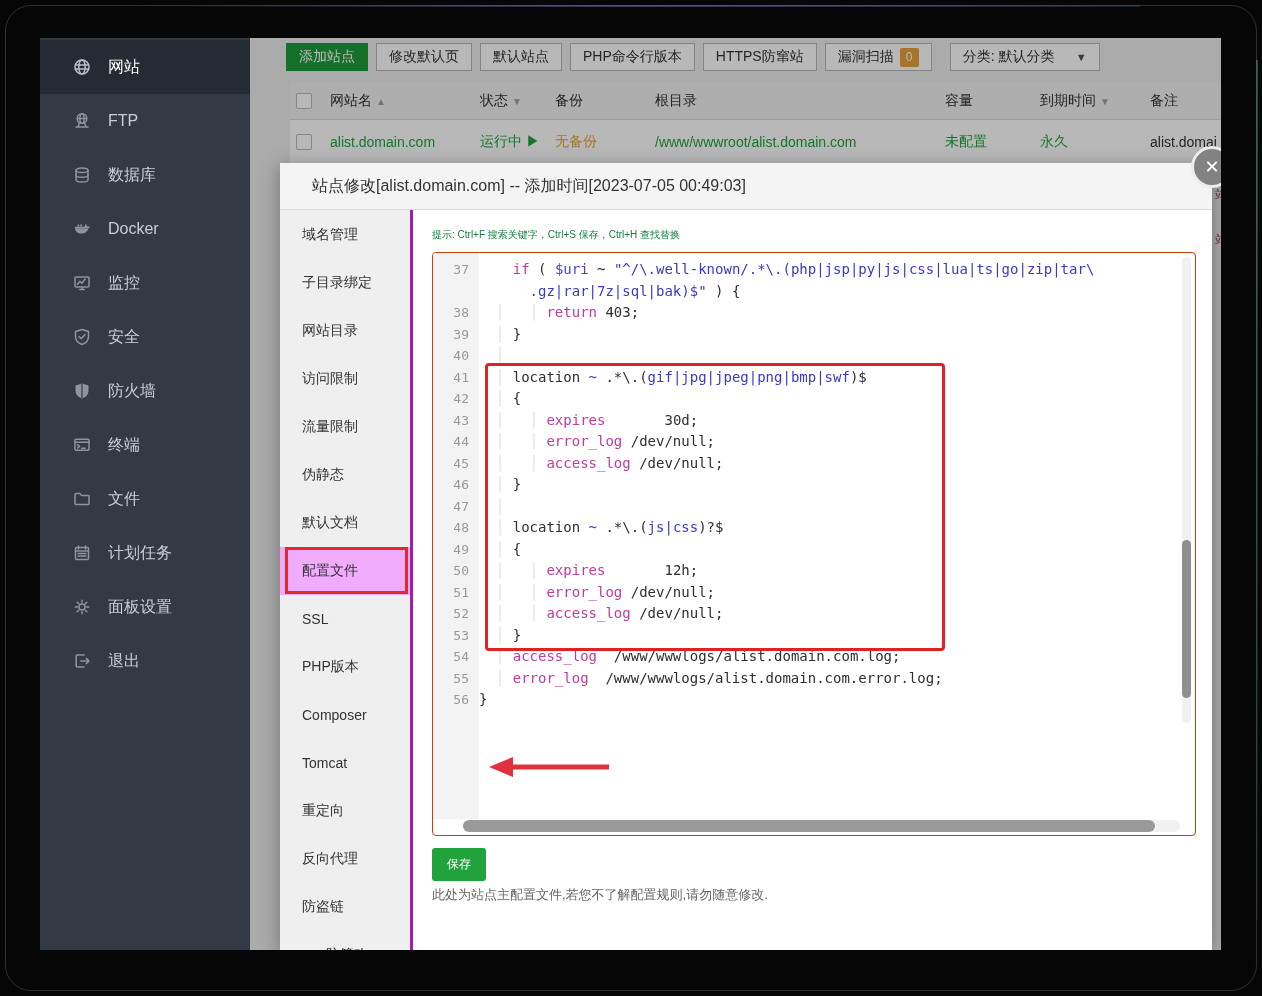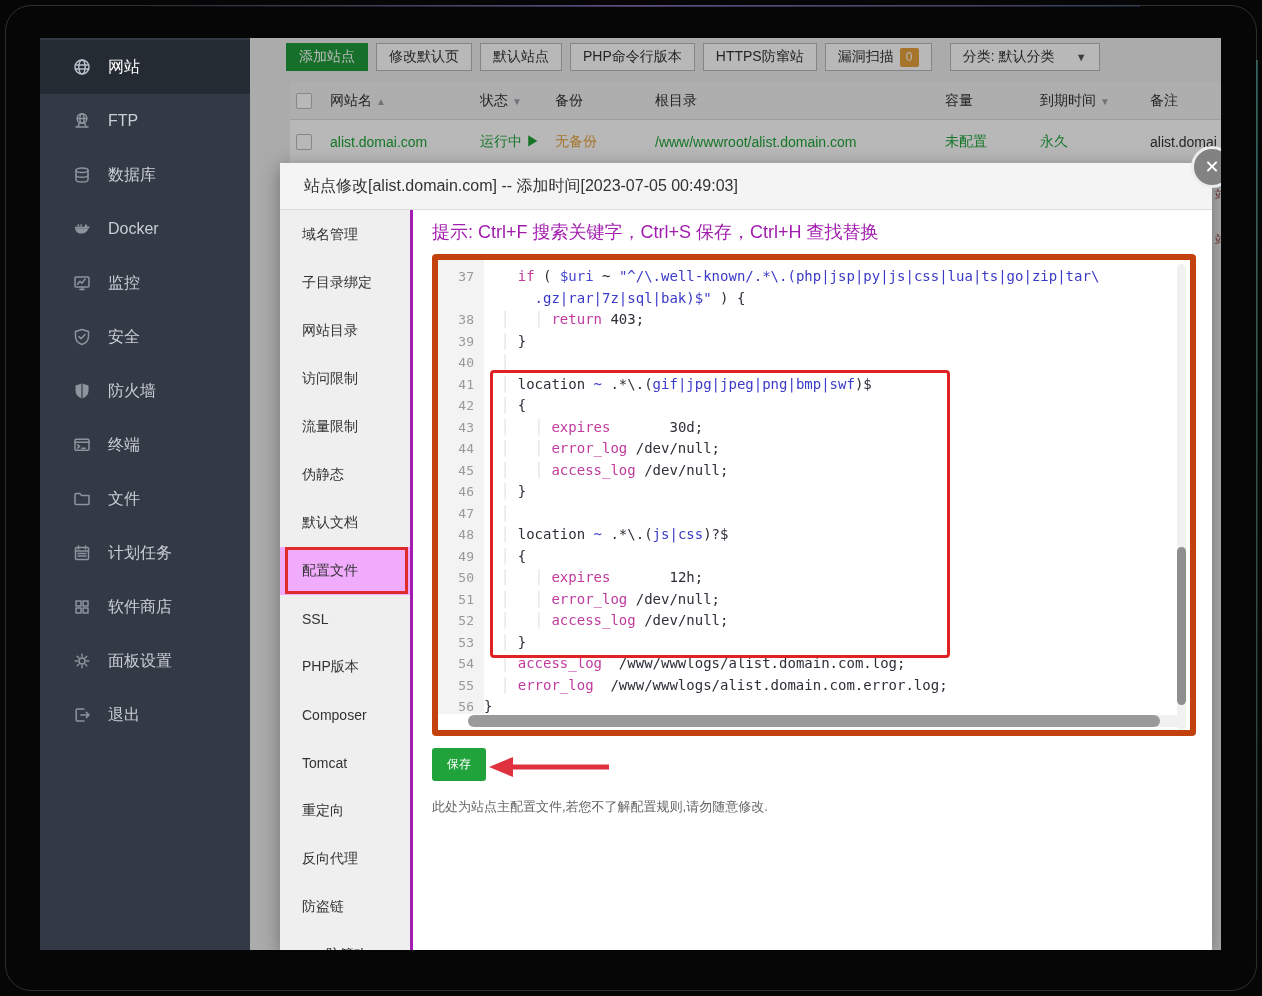--- a/index.html
+++ b/index.html
@@ -43,35 +43,35 @@
   .orange { color:#e6a23c; }
   .cell-clip { overflow:hidden; white-space:nowrap; color:#333; }
   .edge-glyph { position:absolute; font-size:13px; color:#a05252; }
 
   
   .overlay { position:absolute; left:210px; top:0; width:971px; height:912px; background:rgba(0,0,0,0.28); z-index:5; }
 
   
   .modal { position:absolute; left:240px; top:125px; width:932px; height:787px; background:#fff; z-index:10;
     box-shadow:0 4px 18px rgba(0,0,0,.35); overflow:hidden; }
-  .modal-header { height:47px; background:#f4f4f4; border-bottom:1px solid #ddd; display:flex; align-items:center; padding-left:24px; }
+  .modal-header { height:47px; background:#f4f4f4; border-bottom:1px solid #ddd; display:flex; align-items:center; padding-left:32px; }
   .modal-title { font-size:16px; color:#333; }
   .close-btn { position:absolute; left:1151px; top:108px; width:42px; height:42px; border-radius:50%; background:#828282;
     border:3px solid #ececec; color:#fff; display:flex; align-items:center; justify-content:center; font-size:18px; z-index:12; cursor:pointer; }
   .modal-body { display:flex; height:740px; }
   .menu { width:133px; background:#efefef; border-right:3px solid #a21caf; padding-top:1px; flex:none; }
   .menu-item { height:48px; display:flex; align-items:center; gap:7px; padding-left:22px; font-size:14px; color:#333; cursor:pointer; position:relative; }
   .menu-item.active { background:#f0abfc; }
   .menu-item.active::after { content:""; position:absolute; left:5px; right:2px; top:0; bottom:1px; border:3px solid #e02b2b; z-index:30; pointer-events:none; }
   .menu-item .ic { width:17px; height:17px; display:flex; }
 
   .pane { flex:1; background:#fff; position:relative; padding-left:19px; }
-  .hint { margin-top:10px; font-size:18px; color:#a21caf; }
-
-  .editor { margin-top:10px; width:764px; height:482px; border:6px solid #c2410c; border-radius:4px; position:relative;
+  .hint { margin-top:18px; font-size:10px; color:#15803d; }
+
+  .editor { margin-top:10px; width:764px; height:584px; border:1px solid #c2410c; border-radius:4px; position:relative;
     background:#fff; font-family:"DejaVu Sans Mono", monospace; font-size:14px; overflow:hidden; cursor:text; }
   .gutter-bg { position:absolute; left:0; top:0; bottom:16px; width:46px; background:#f3f3f3; }
   .code-rows { position:absolute; left:0; top:6px; right:0; }
   .crow { display:flex; height:21.5px; line-height:21.5px; }
   .gut { width:46px; flex:none; text-align:right; padding-right:10px; color:#999; font-size:13px; }
   .cod { white-space:pre; color:#2e2e38; }
   .tk-k { color:#c13a9e; }
   .tk-v { color:#4545cf; }
   .tk-s { color:#3a3ac8; }
   .tk-n { color:#2e2e38; }
@@ -79,21 +79,21 @@
 
   .vsb { position:absolute; right:4px; top:4px; width:9px; height:466px; background:#f1f1f1; border-radius:5px; }
   .vsb-thumb { position:absolute; left:0; width:9px; top:283px; height:158px; background:#8f8f8f; border-radius:5px; cursor:pointer; }
   .hsb { position:absolute; left:30px; bottom:3px; width:717px; height:12px; background:#f1f1f1; border-radius:6px; }
   .hsb-thumb { position:absolute; left:0; top:0; width:692px; height:12px; background:#9a9a9a; border-radius:6px; cursor:pointer; }
 
   .code-red-box { position:absolute; left:52px; top:110px; width:460px; height:288px; border:3px solid #e02222; border-radius:4px; z-index:20; pointer-events:none; }
 
   .save-btn { margin-top:12px; width:54px; height:33px; background:#21a33c; color:#fff; border:none; border-radius:3px; font-size:12px; cursor:pointer; }
   .arrow-anno { position:absolute; left:72px; top:543px; z-index:30; pointer-events:none; }
-  .note { margin-top:17px; font-size:13px; color:#666; }
+  .note { margin-top:5px; font-size:13px; color:#666; }
 </style>
 </head>
 <body>
 
 <div class="frame-border"></div>
 <div class="deco-top"></div>
 <div class="deco-right"></div>
 
 <div class="content">
 
@@ -129,21 +129,21 @@
           <div><span>网站名</span><span class="sort">▲</span></div>
           <div><span>状态</span><span class="sort">▼</span></div>
           <div><span>备份</span><span class="sort"></span></div>
           <div><span>根目录</span><span class="sort"></span></div>
           <div><span>容量</span><span class="sort"></span></div>
           <div><span>到期时间</span><span class="sort">▼</span></div>
           <div><span>备注</span><span class="sort"></span></div>
         </div>
       <div class="t-row" id="trow">
           <div class="cb"></div>
-          <div class="green">alist.domai.com</div>
+          <div class="green">alist.domain.com</div>
           <div class="green">运行中 ▶</div>
           <div class="orange">无备份</div>
           <div class="green">/www/wwwroot/alist.domain.com</div>
           <div class="green">未配置</div>
           <div class="green">永久</div>
           <div class="cell-clip">alist.domai</div>
         </div>
     </div>
     <div id="edge-glyphs">
         <span class="edge-glyph" style="left: 965px; top: 148px;">站</span>
@@ -243,31 +243,20 @@
           <svg viewBox="0 0 20 20" width="20" height="20" fill="none" stroke="currentColor" stroke-width="1.5" stroke-linecap="round" stroke-linejoin="round">
             <rect x="3.5" y="4.5" width="13" height="12" rx="1"></rect>
             <path d="M3.5 7.9h13M6.5 3v3M13.5 3v3M6 10.4h8M6 13h8"></path>
           </svg>
         </span>
         <span>计划任务</span>
       </div>
       <div class="side-item">
         <span class="ic">
           <svg viewBox="0 0 20 20" width="20" height="20" fill="none" stroke="currentColor" stroke-width="1.5" stroke-linecap="round" stroke-linejoin="round">
-            <rect x="4" y="4" width="5" height="5"></rect>
-            <rect x="11" y="4" width="5" height="5"></rect>
-            <rect x="4" y="11" width="5" height="5"></rect>
-            <rect x="11" y="11" width="5" height="5"></rect>
-          </svg>
-        </span>
-        <span>软件商店</span>
-      </div>
-      <div class="side-item">
-        <span class="ic">
-          <svg viewBox="0 0 20 20" width="20" height="20" fill="none" stroke="currentColor" stroke-width="1.5" stroke-linecap="round" stroke-linejoin="round">
             <circle cx="10" cy="10" r="3"></circle>
             <path d="M10 3.2v2.1M10 14.7v2.1M3.2 10h2.1M14.7 10h2.1M5.2 5.2l1.5 1.5M13.3 13.3l1.5 1.5M14.8 5.2l-1.5 1.5M6.7 13.3l-1.5 1.5"></path>
           </svg>
         </span>
         <span>面板设置</span>
       </div>
       <div class="side-item">
         <span class="ic">
           <svg viewBox="0 0 20 20" width="20" height="20" fill="none" stroke="currentColor" stroke-width="1.5" stroke-linecap="round" stroke-linejoin="round">
             <path d="M12 4H5.2c-.6 0-1 .4-1 1v10c0 .6.4 1 1 1H12"></path>

